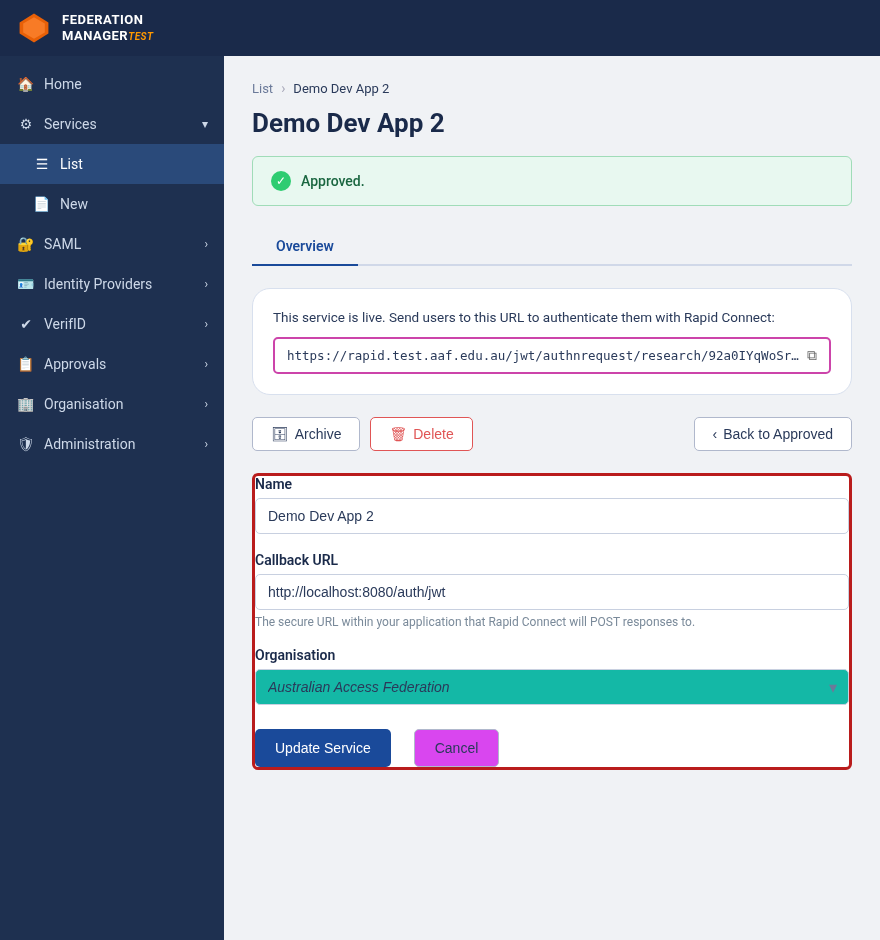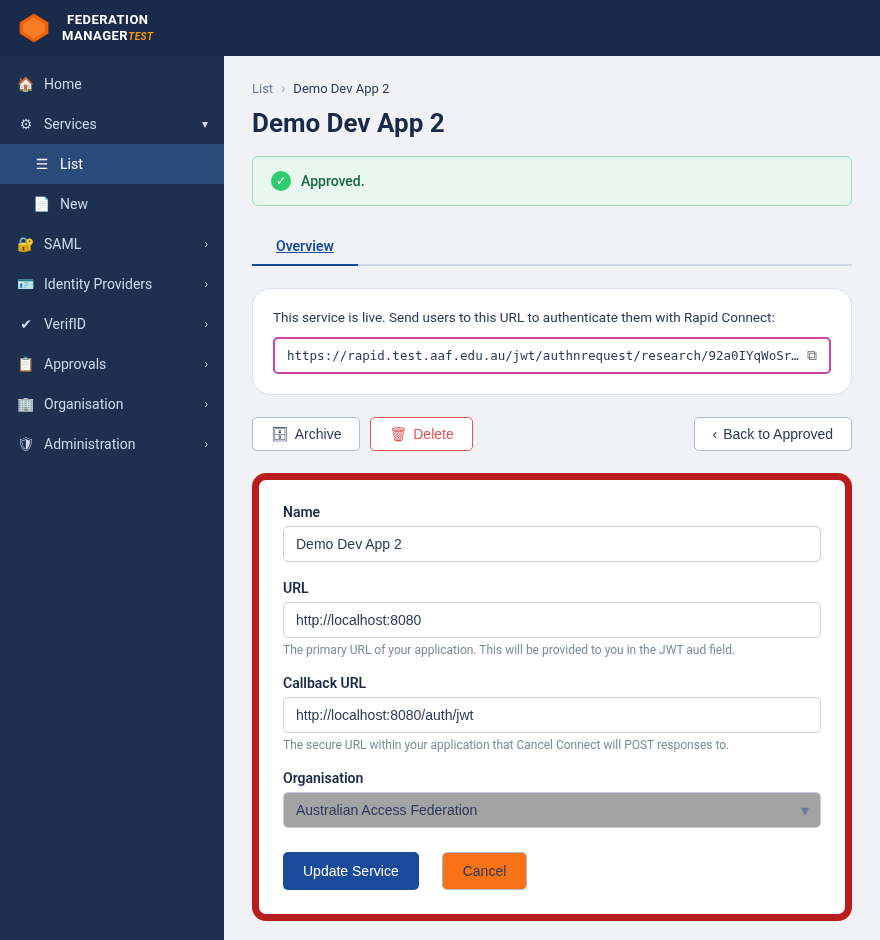--- a/index.html
+++ b/index.html
@@ -23,21 +23,20 @@
       width: 36px;
       height: 36px;
     }
     .logo-text {
       color: white;
       font-size: 13px;
       font-weight: 700;
       line-height: 1.2;
       text-transform: uppercase;
       letter-spacing: 0.5px;
-      text-align: center;
     }
     .logo-test {
       color: #f90;
       font-size: 10px;
       font-style: italic;
       margin-top: 9px;
     }
 
     
     .layout {
@@ -147,21 +146,20 @@
       font-size: 14px;
       color: #6b7a99;
       cursor: pointer;
       border-bottom: 2px solid transparent;
       margin-bottom: -2px;
     }
     .tab.active {
       color: #1a4a9a;
       border-bottom-color: #1a4a9a;
       font-weight: 600;
-      text-decoration: underline;
     }
 
     
     .live-box {
       background: white;
       border: 1px solid #d8e0ee;
       border-radius: 18px;
       padding: 20px;
       margin-bottom: 22px;
     }
@@ -231,35 +229,34 @@
       background: #1a4a9a;
       color: white;
       border: none;
       padding: 10px 20px;
       border-radius: 5px;
       font-size: 14px;
       font-weight: 500;
       cursor: pointer;
     }
     .btn-cancel {
-      background: #f97316;
+      background: #d946ef;
       border: 1px solid #b0b8cc;
       color: #2a3a5a;
       padding: 10px 20px;
       border-radius: 5px;
       font-size: 14px;
       cursor: pointer;
     }
 
     
     .form-box {
       background: white;
-      border: 7px solid #b91c1c;
-      border-radius: 14px;
-      padding: 24px;
+      border: 3px solid #b91c1c;
+      border-radius: 6px;
     }
     .form-group {
       margin-bottom: 18px;
     }
     .form-label {
       font-size: 14px;
       font-weight: 600;
       color: #1a2a4a;
       margin-bottom: 6px;
     }
@@ -277,23 +274,24 @@
       color: #7a8a9a;
       margin-top: 5px;
     }
     .form-select {
       width: 100%;
       border: 1px solid #c8d0e0;
       border-radius: 5px;
       padding: 9px 12px;
       font-size: 14px;
       color: #2a3a5a;
-      background: #a3a3a3;
+      background: #14b8a6;
       appearance: none;
       cursor: pointer;
+      font-style: italic;
     }
     .select-wrap {
       position: relative;
     }
     .select-wrap::after {
       content: '▾';
       position: absolute;
       right: 12px;
       top: 50%;
       transform: translateY(-50%);
@@ -425,30 +423,25 @@
         </button>
       </div>
 
       <div class="form-box">
 
         <div class="form-group">
           <div class="form-label">Name</div>
           <input class="form-input" type="text" value="Demo Dev App 2" style="">
         </div>
 
-        <div class="form-group">
-          <div class="form-label">URL</div>
-          <input class="form-input" type="text" value="http://localhost:8080" style="">
-          <div class="form-hint">The primary URL of your application. This will be provided to you in the JWT aud field.</div>
-        </div>
 
         <div class="form-group">
           <div class="form-label">Callback URL</div>
           <input class="form-input" type="text" value="http://localhost:8080/auth/jwt" style="">
-          <div class="form-hint">The secure URL within your application that Cancel Connect will POST responses to.</div>
+          <div class="form-hint">The secure URL within your application that Rapid Connect will POST responses to.</div>
         </div>
 
         <div class="form-group">
           <div class="form-label">Organisation</div>
           <div class="select-wrap">
             <select class="form-select">
               <option>Australian Access Federation</option>
             </select>
           </div>
         </div>

